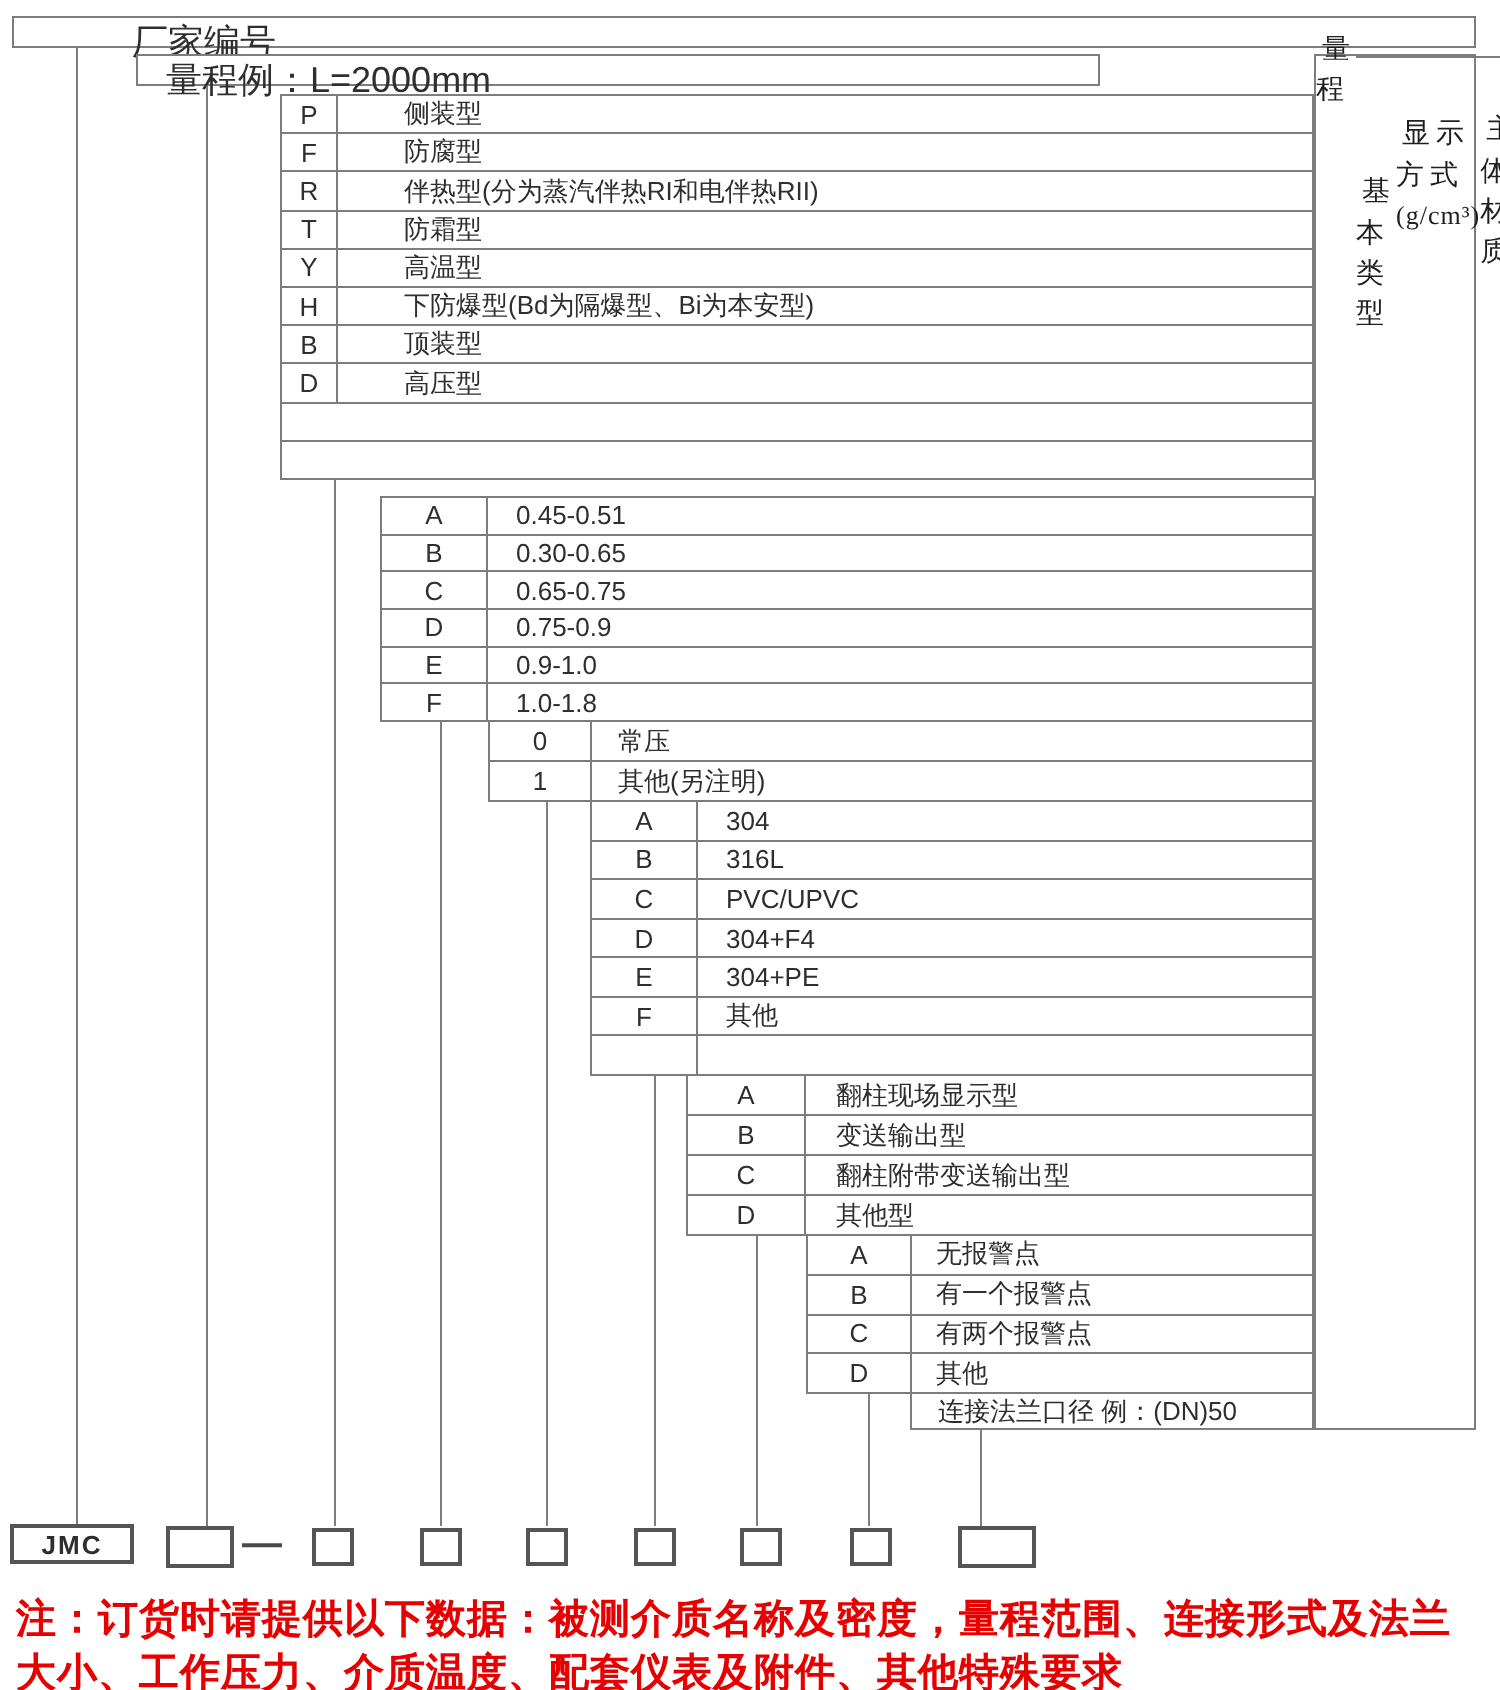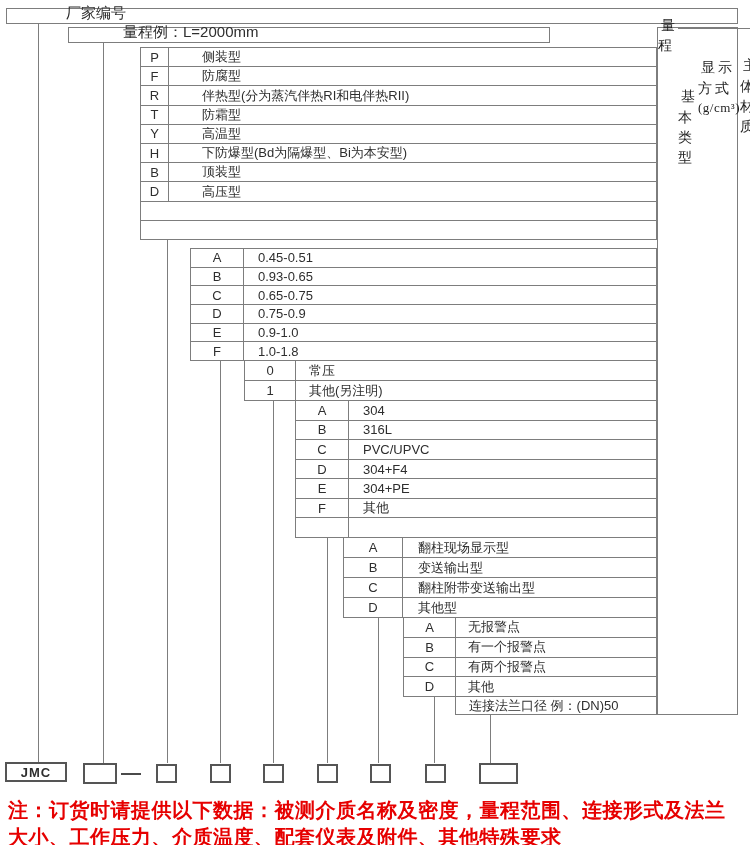--- a/index.html
+++ b/index.html
@@ -9,21 +9,21 @@
     --labeltext:#1f1f1f;
     --notered:#e60000;
   }
   html,body{margin:0;padding:0;background:#ffffff;}
   #canvas{
     position:relative;width:750px;height:845px;background:#ffffff;overflow:hidden;
     font-family:"Liberation Sans","DejaVu Sans",sans-serif;color:var(--text);
   }
   .hrow{
     position:absolute;box-sizing:border-box;border:1px solid var(--border);
-    display:flex;align-items:flex-end;font-size:15px;background:#fff;
+    display:flex;align-items:flex-start;font-size:18px;background:#fff;
   }
   .section{
     position:absolute;box-sizing:border-box;border:1px solid var(--border);
     display:flex;flex-direction:column;background:#fff;
   }
   .srow{flex:1;display:flex;box-sizing:border-box;}
   .srow + .srow{border-top:1px solid var(--border);}
   .code-cell{
     box-sizing:border-box;border-right:1px solid var(--border);
     display:flex;align-items:center;justify-content:center;
@@ -65,21 +65,21 @@
 </style>
 </head>
 <body>
 
 <div id="canvas">
 
   <div class="hrow" id="row-manufacturer" style="left:6px;top:8px;width:732px;height:16px;">
     <span style="padding-left:59px;">厂家编号</span>
   </div>
 
-  <div class="hrow" id="row-range" style="left:68px;top:27px;width:482px;height:16px;padding-left:40px;">
+  <div class="hrow" id="row-range" style="left:68px;top:27px;width:482px;height:16px;">
     <span style="padding-left:14px;">量程例：L=2000mm</span>
   </div>
 
   <div id="sections">
       <div class="section" style="left: 140px; top: 47px; width: 517px; height: 193px;">
         <div class="srow">
           <div class="code-cell" style="width: 28px;">P</div>
           <div class="desc-cell" style="padding-left: 33px;">侧装型</div>
         </div>
         <div class="srow">
@@ -119,21 +119,21 @@
           <div class="desc-cell" style="padding-left: 33px;"></div>
         </div>
       </div>
       <div class="section" style="left: 190px; top: 248px; width: 467px; height: 113px;">
         <div class="srow">
           <div class="code-cell" style="width: 53px;">A</div>
           <div class="desc-cell" style="padding-left: 14px;">0.45-0.51</div>
         </div>
         <div class="srow">
           <div class="code-cell" style="width: 53px;">B</div>
-          <div class="desc-cell" style="padding-left: 14px;">0.93-0.65</div>
+          <div class="desc-cell" style="padding-left: 14px;">0.30-0.65</div>
         </div>
         <div class="srow">
           <div class="code-cell" style="width: 53px;">C</div>
           <div class="desc-cell" style="padding-left: 14px;">0.65-0.75</div>
         </div>
         <div class="srow">
           <div class="code-cell" style="width: 53px;">D</div>
           <div class="desc-cell" style="padding-left: 14px;">0.75-0.9</div>
         </div>
         <div class="srow">

